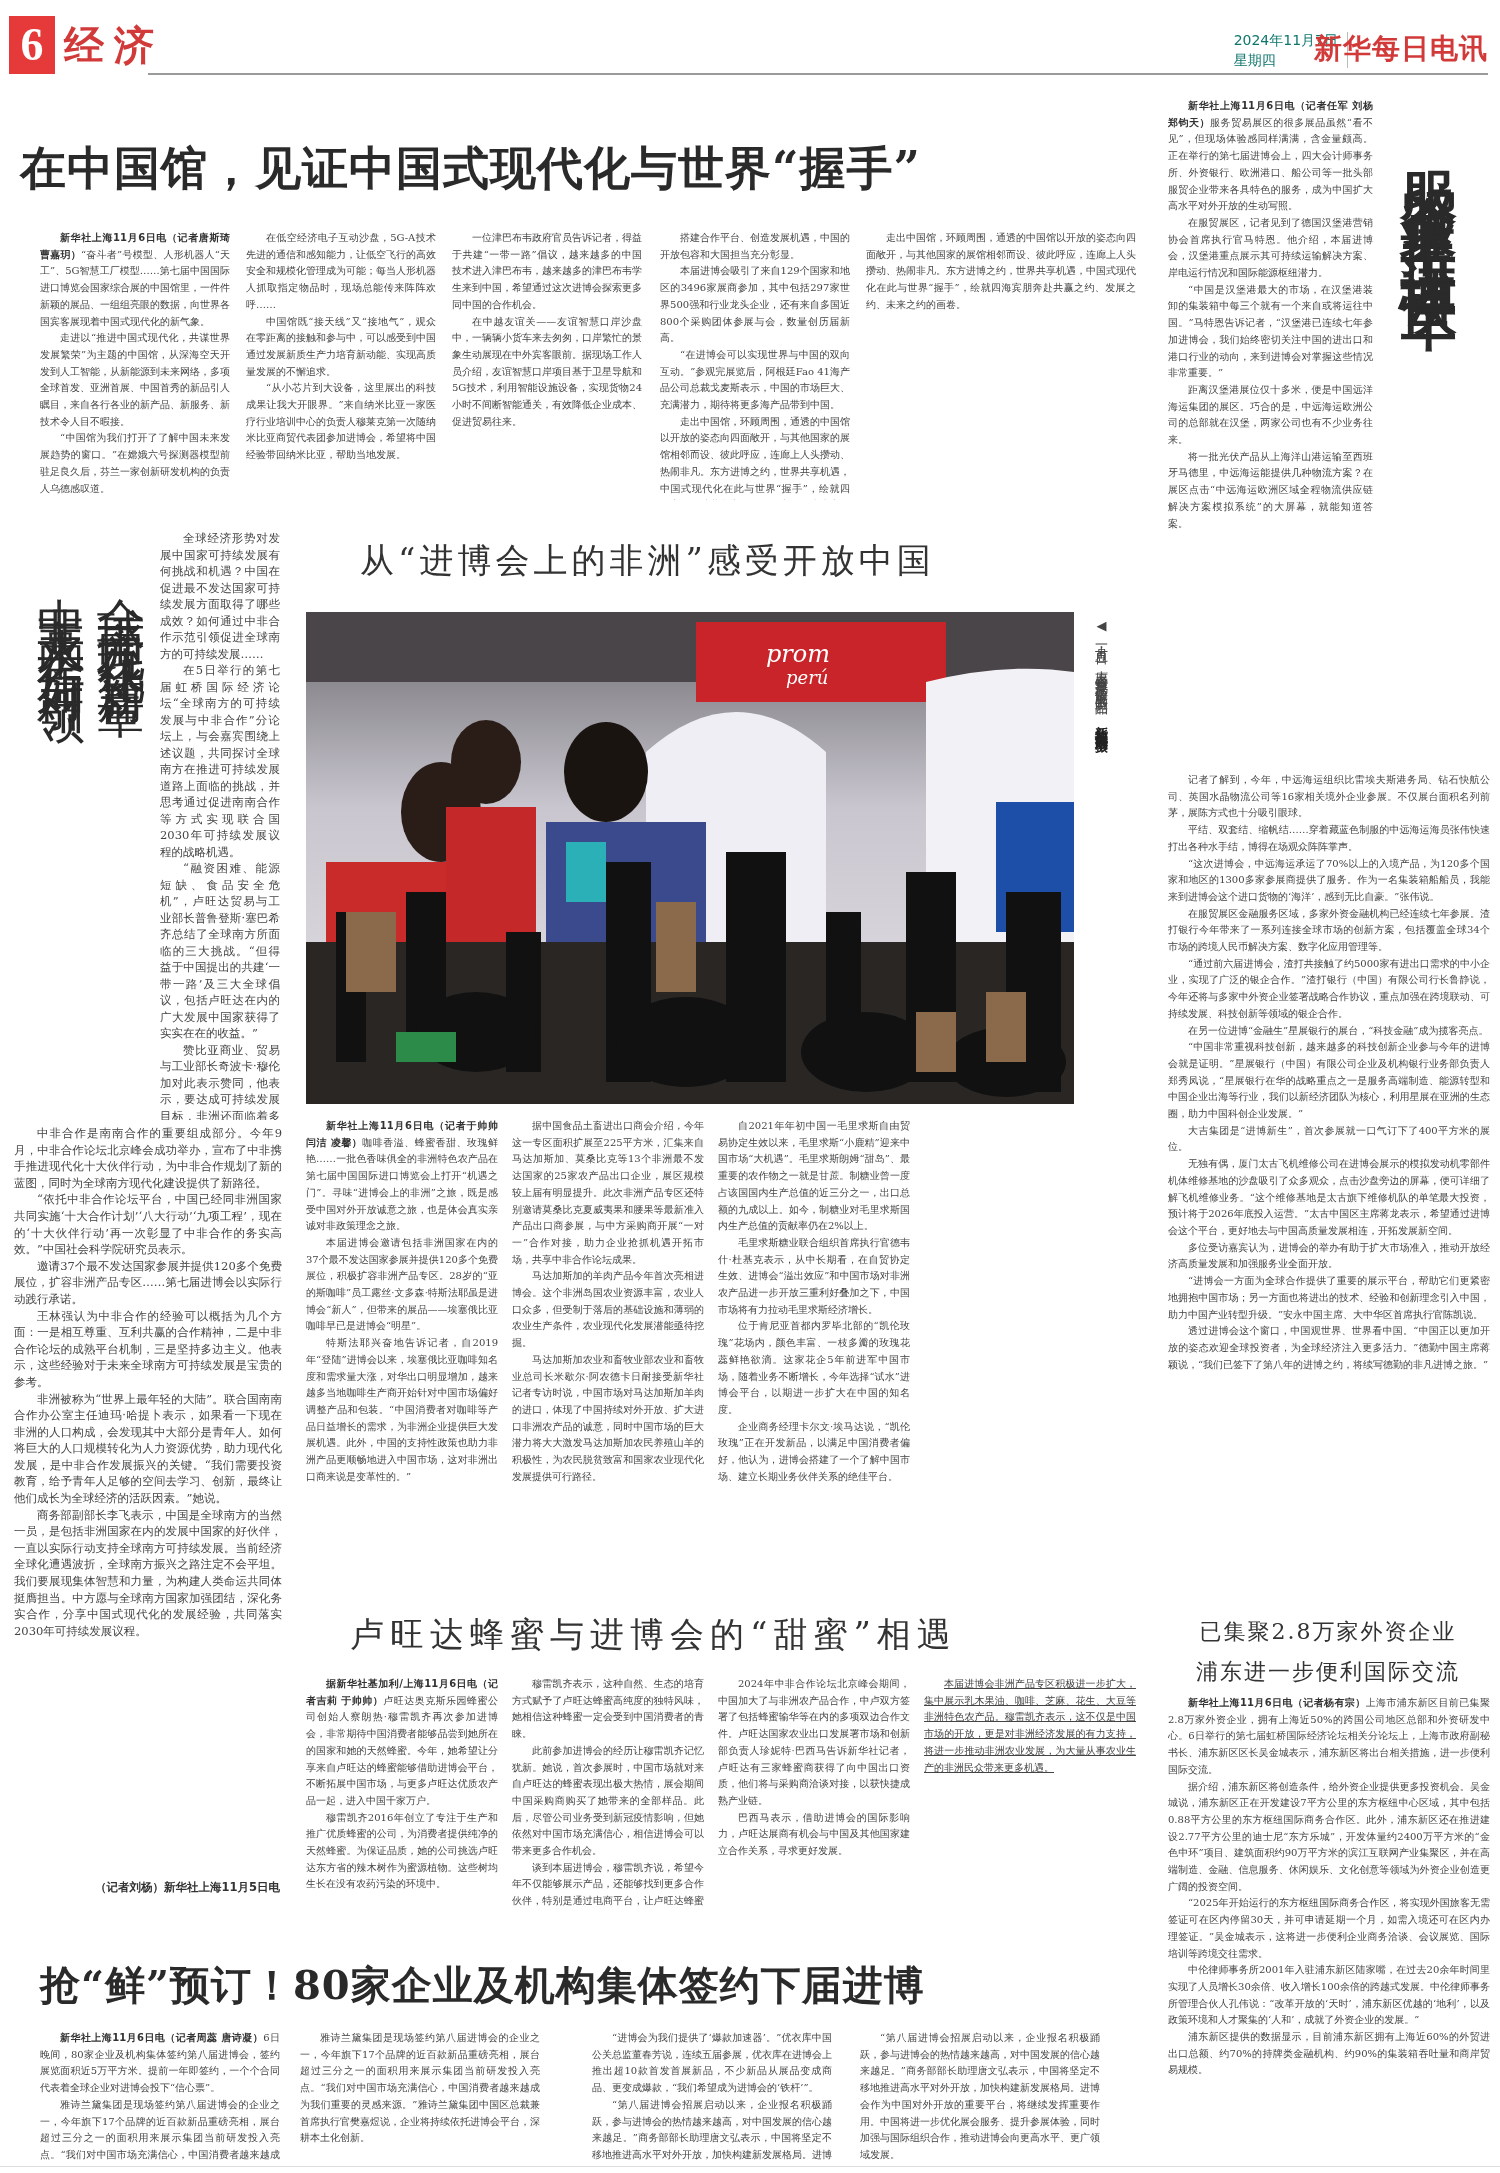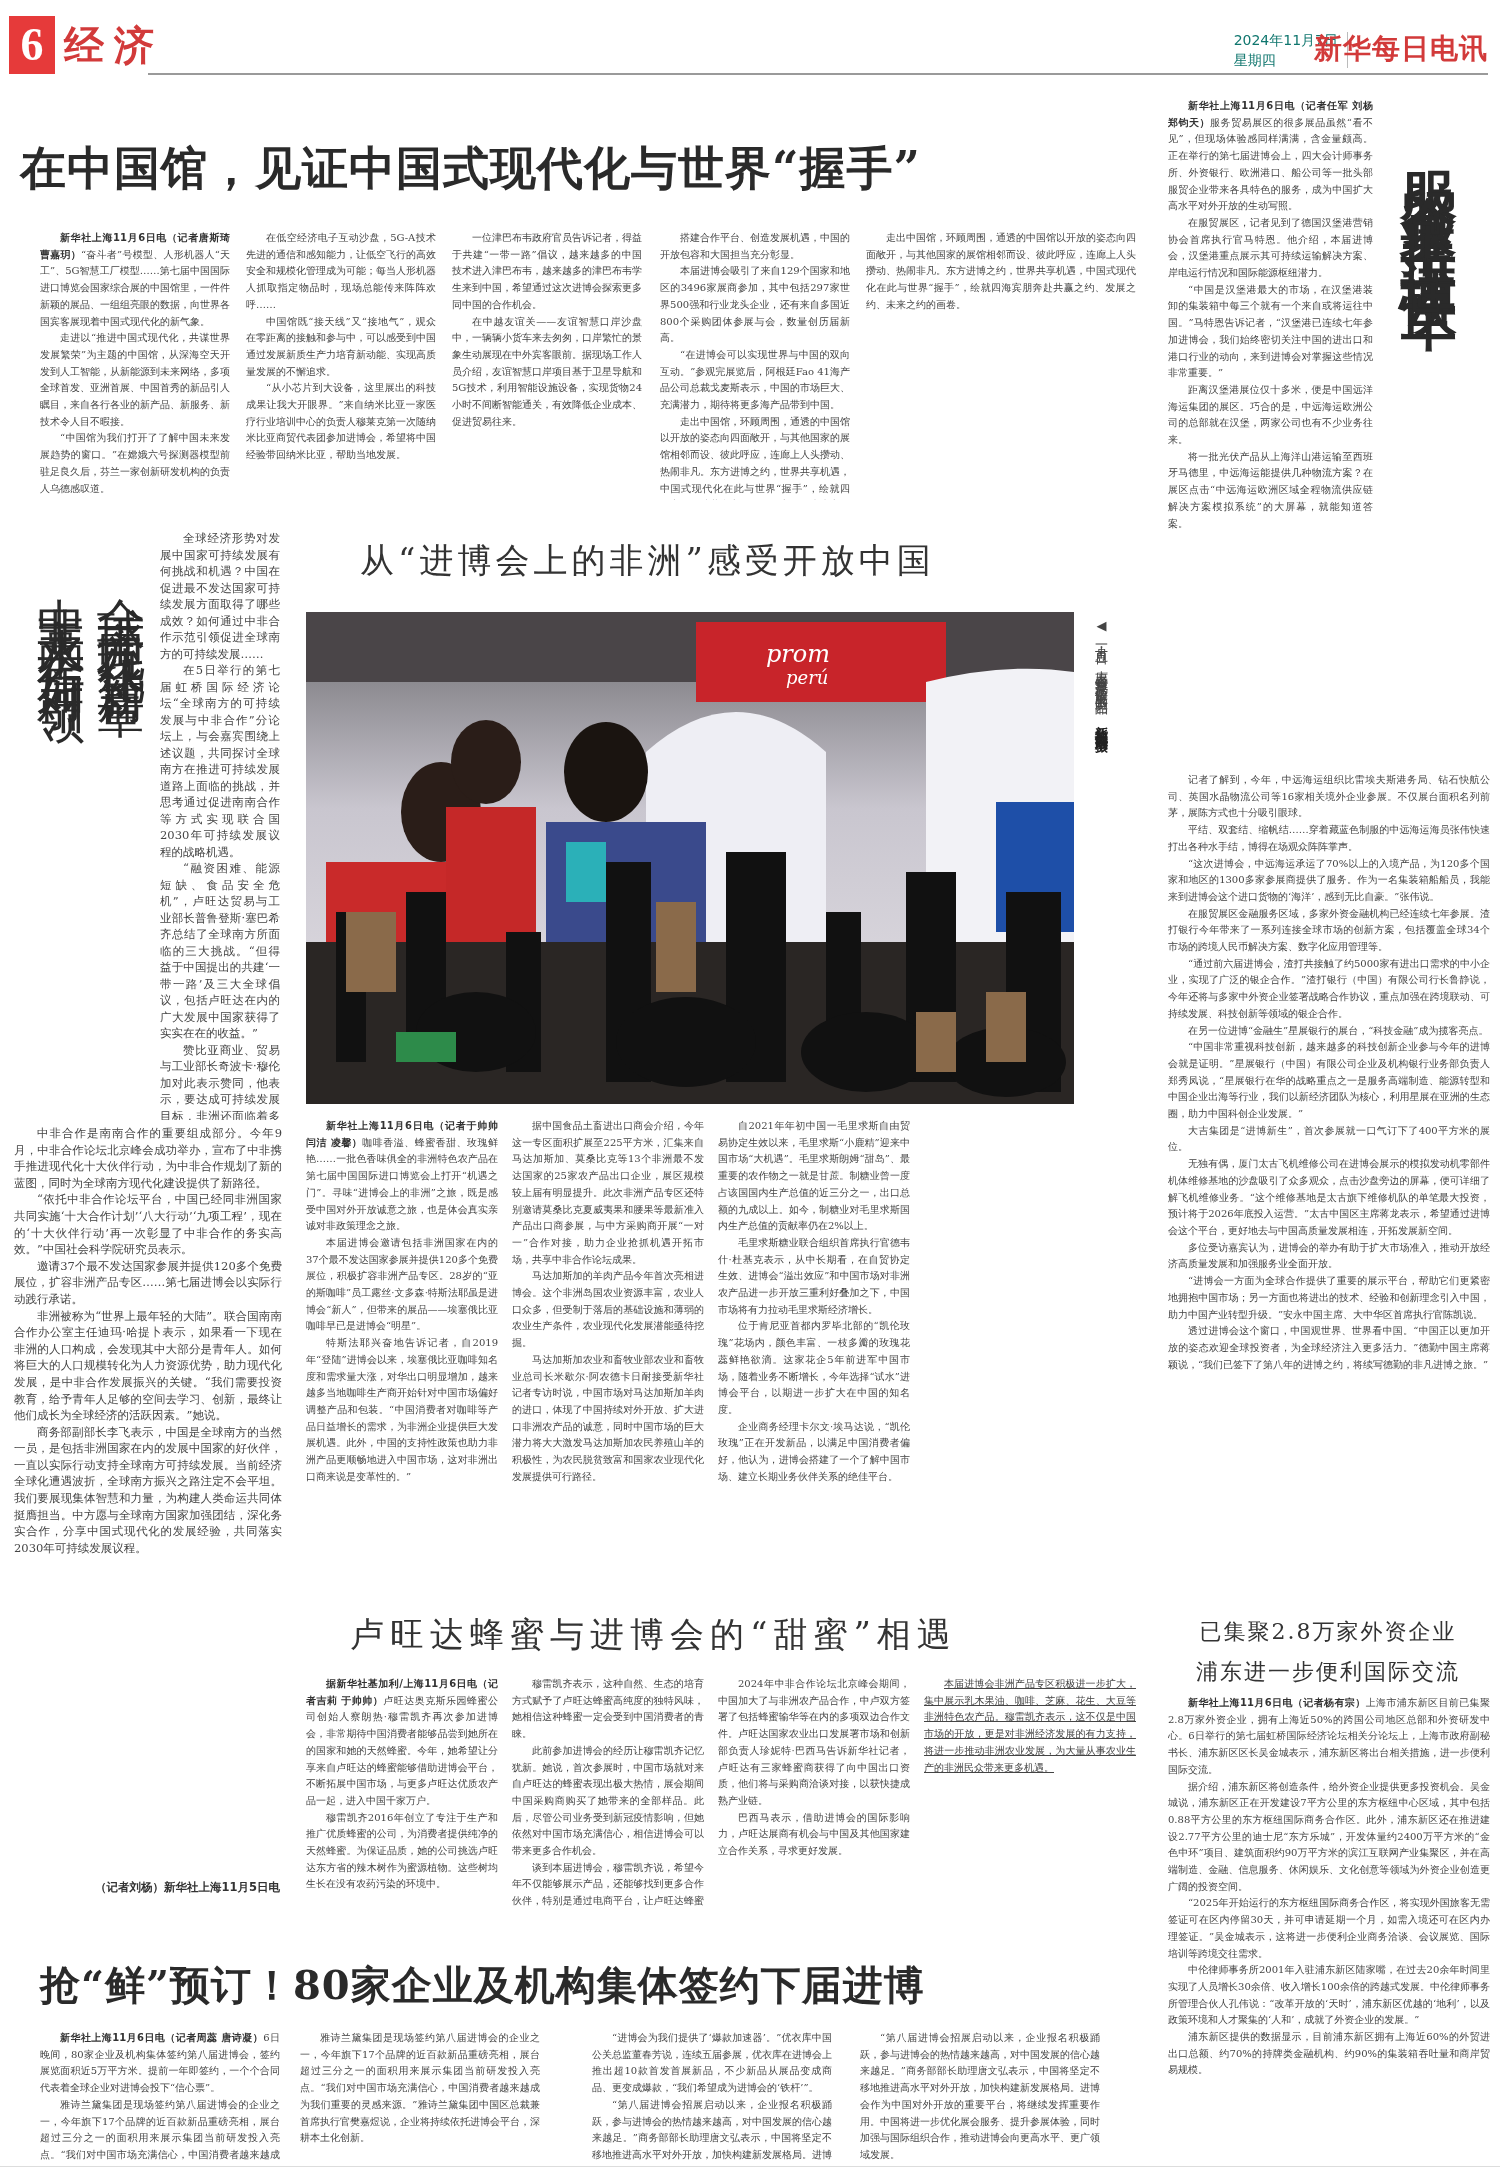--- a/index.html
+++ b/index.html
@@ -95,20 +95,21 @@
 <div class="col" style="left:160px; top:530px; width:120px; height:590px; font-size:11.5px; line-height:16.5px;">
   <p>全球经济形势对发展中国家可持续发展有何挑战和机遇？中国在促进最不发达国家可持续发展方面取得了哪些成效？如何通过中非合作示范引领促进全球南方的可持续发展……</p>
   <p>在5日举行的第七届虹桥国际经济论坛“全球南方的可持续发展与中非合作”分论坛上，与会嘉宾围绕上述议题，共同探讨全球南方在推进可持续发展道路上面临的挑战，并思考通过促进南南合作等方式实现联合国2030年可持续发展议程的战略机遇。</p>
   <p>“融资困难、能源短缺、食品安全危机”，卢旺达贸易与工业部长普鲁登斯·塞巴希齐总结了全球南方所面临的三大挑战。“但得益于中国提出的共建‘一带一路’及三大全球倡议，包括卢旺达在内的广大发展中国家获得了实实在在的收益。”</p>
   <p>赞比亚商业、贸易与工业部长奇波卡·穆伦加对此表示赞同，他表示，要达成可持续发展目标，非洲还面临着多重挑战。例如技术制约就是一个很大的问题，现在技术衍生发展非常快，非洲很难跟上步伐。所以需要一些像中国这样与非洲有着共同愿景的国家来支持非洲，实现共同发展。</p>
 </div>
 <div class="col" style="left:14px; top:1125px; width:268px; height:780px; font-size:11.5px; line-height:16.6px;">
   <p>中非合作是南南合作的重要组成部分。今年9月，中非合作论坛北京峰会成功举办，宣布了中非携手推进现代化十大伙伴行动，为中非合作规划了新的蓝图，同时为全球南方现代化建设提供了新路径。</p>
   <p>“依托中非合作论坛平台，中国已经同非洲国家共同实施‘十大合作计划’‘八大行动’‘九项工程’，现在的‘十大伙伴行动’再一次彰显了中非合作的务实高效。”中国社会科学院研究员表示。</p>
   <p>邀请37个最不发达国家参展并提供120多个免费展位，扩容非洲产品专区……第七届进博会以实际行动践行承诺。</p>
+  <p>王林强认为中非合作的经验可以概括为几个方面：一是相互尊重、互利共赢的合作精神，二是中非合作论坛的成熟平台机制，三是坚持多边主义。他表示，这些经验对于未来全球南方可持续发展是宝贵的参考。</p>
   <p>非洲被称为“世界上最年轻的大陆”。联合国南南合作办公室主任迪玛·哈提卜表示，如果看一下现在非洲的人口构成，会发现其中大部分是青年人。如何将巨大的人口规模转化为人力资源优势，助力现代化发展，是中非合作发展振兴的关键。“我们需要投资教育，给予青年人足够的空间去学习、创新，最终让他们成长为全球经济的活跃因素。”她说。</p>
   <p>商务部副部长李飞表示，中国是全球南方的当然一员，是包括非洲国家在内的发展中国家的好伙伴，一直以实际行动支持全球南方可持续发展。当前经济全球化遭遇波折，全球南方振兴之路注定不会平坦。我们要展现集体智慧和力量，为构建人类命运共同体挺膺担当。中方愿与全球南方国家加强团结，深化务实合作，分享中国式现代化的发展经验，共同落实2030年可持续发展议程。</p>
 </div>
 <div class="abs" style="left:40px; top:1880px; width:240px; text-align:right; font-family:'DejaVu Sans',sans-serif; font-weight:bold; font-size:11.5px; color:#333;">（记者刘杨）新华社上海11月5日电</div>
 
 <div class="subhead" style="left:360px; top:538px; font-size:34px;">从“进博会上的非洲”感受开放中国</div>
 
 <div class="abs photo">
   <svg width="768" height="492" viewBox="0 0 768 492">
     <defs>

